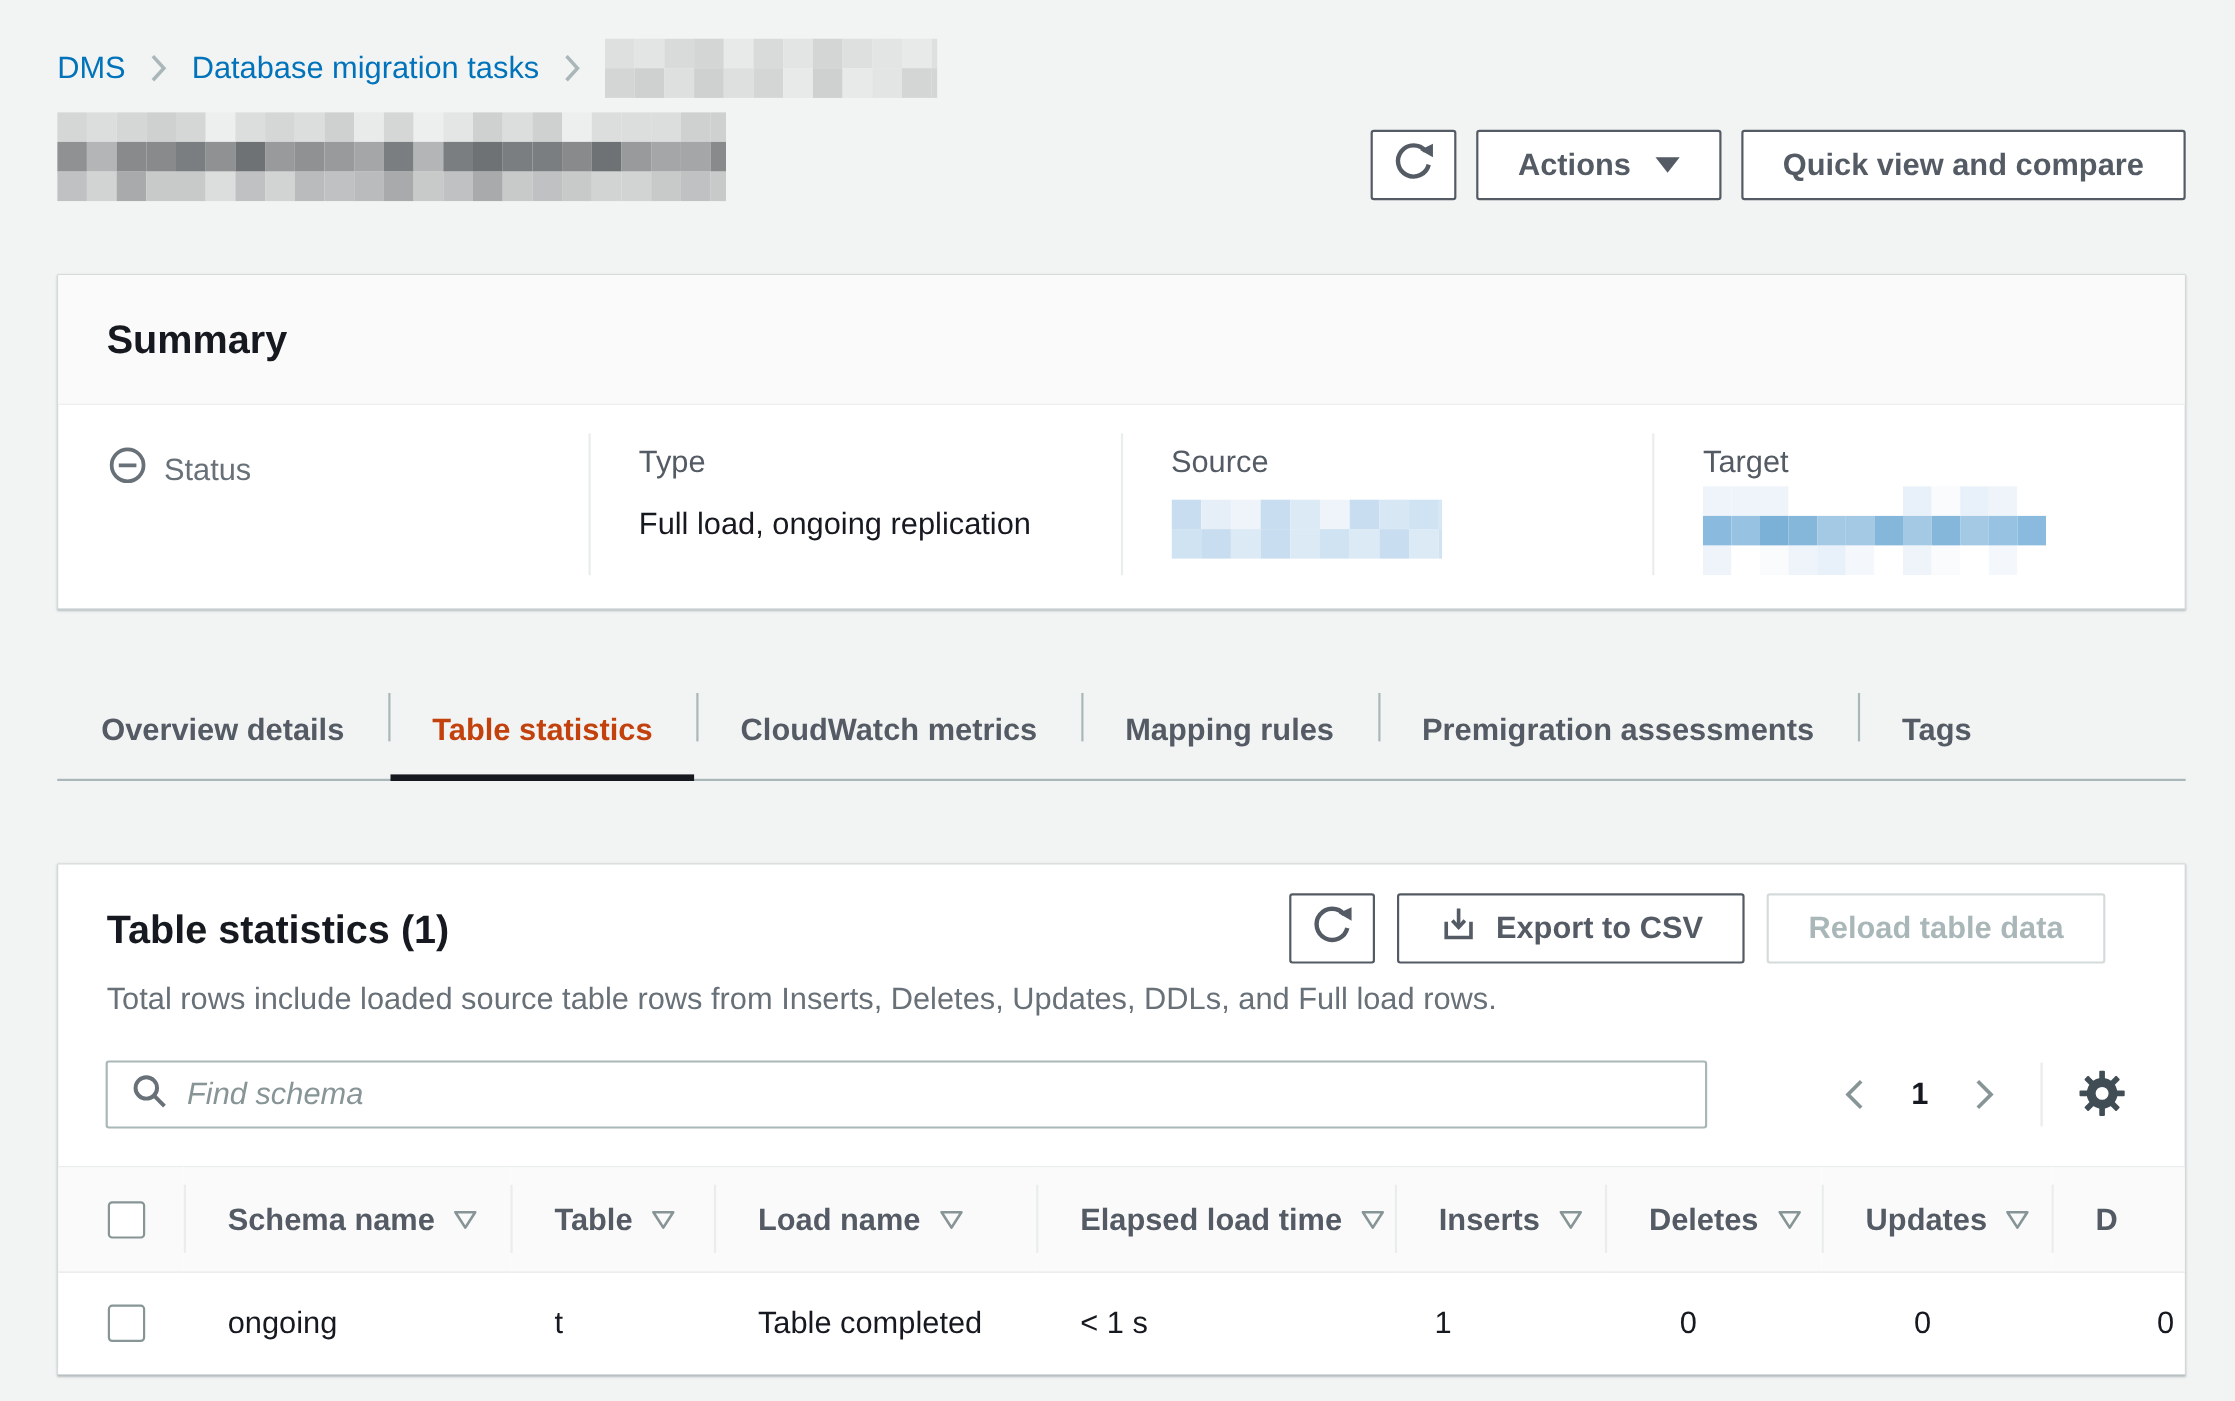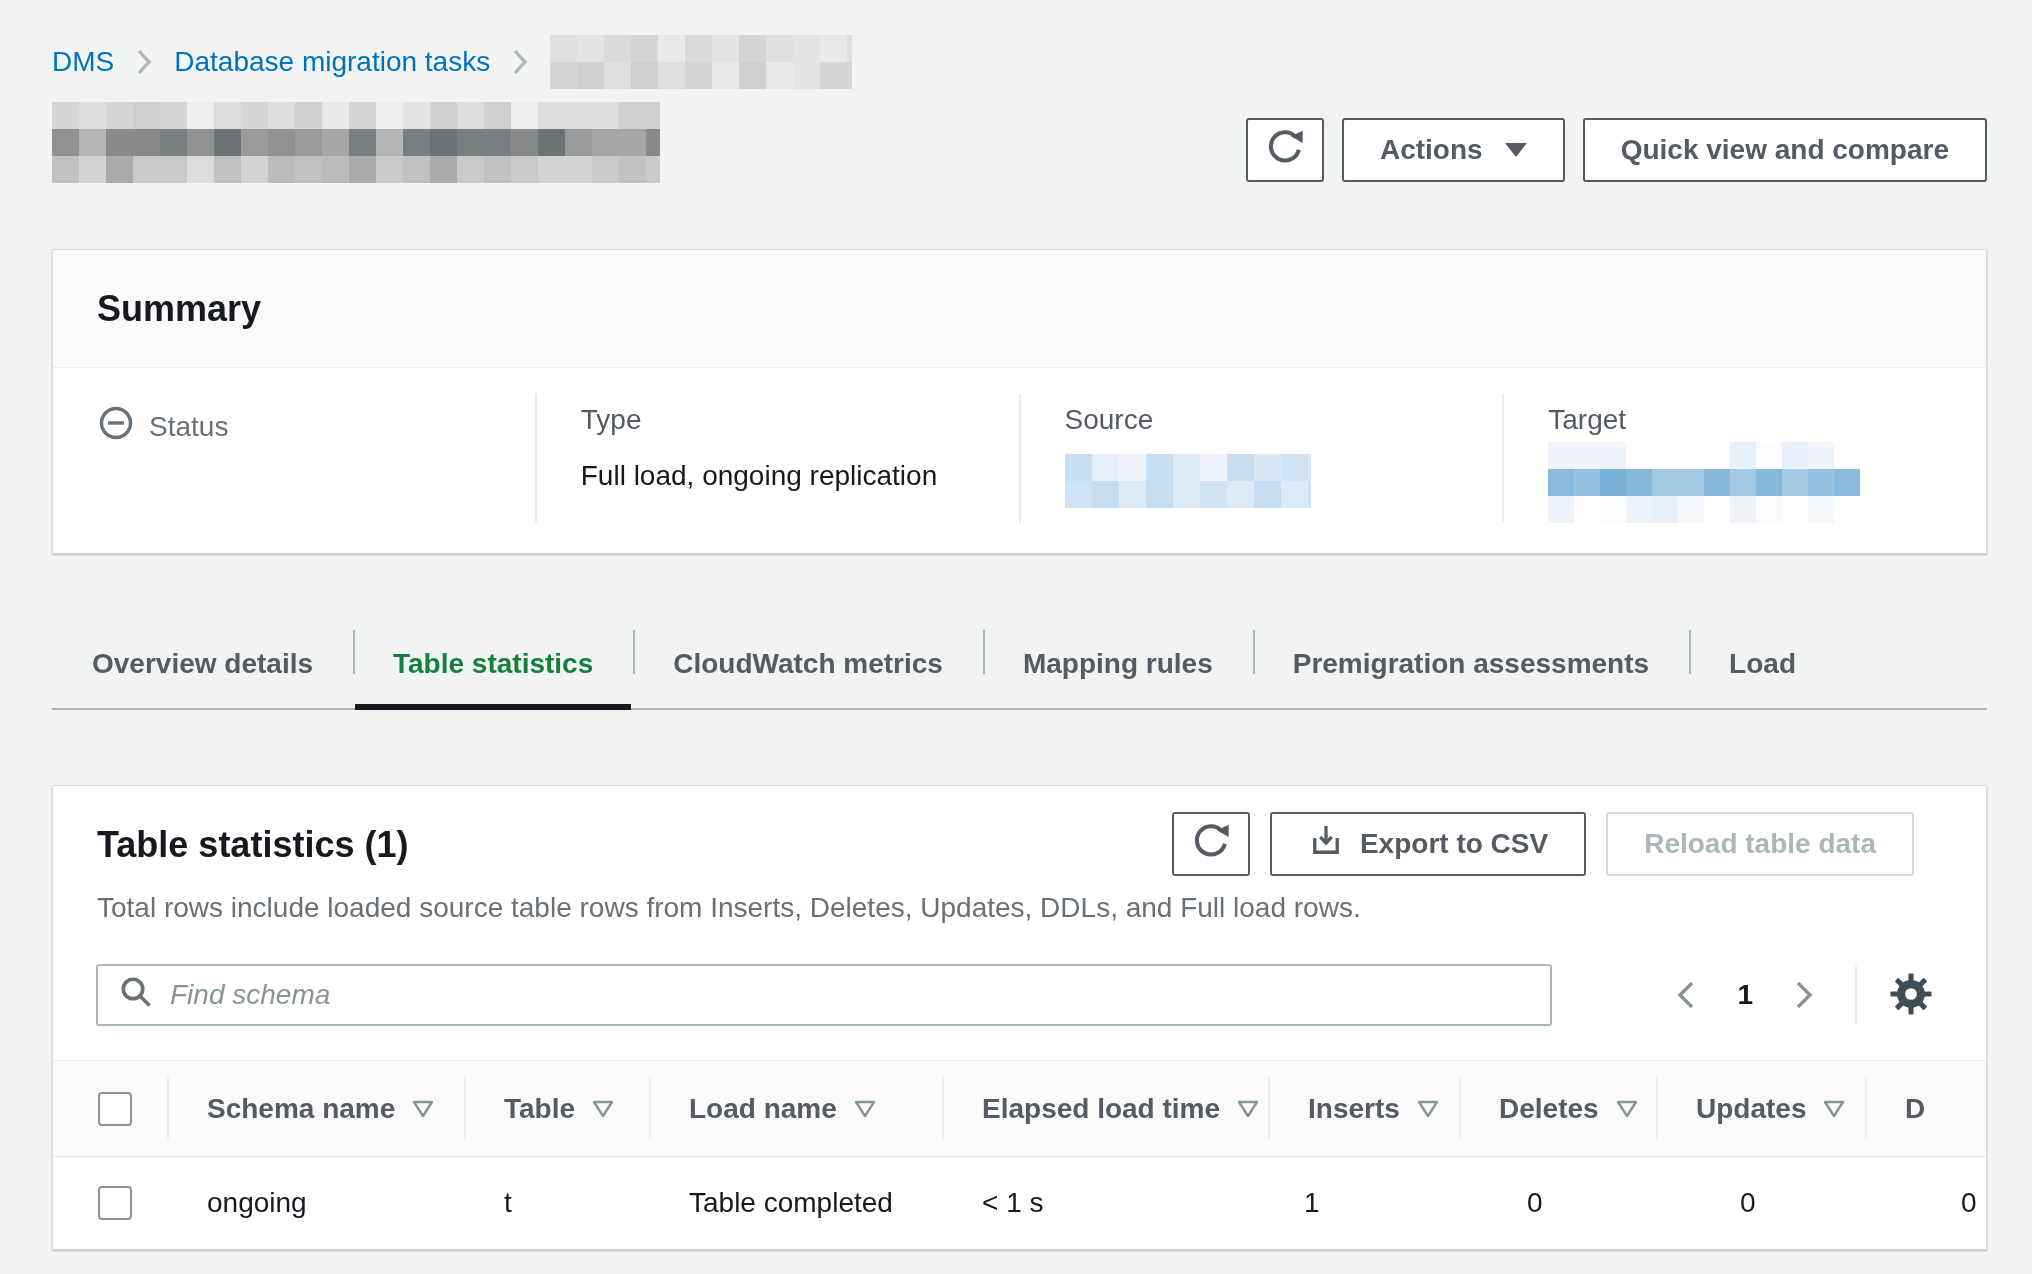--- a/index.html
+++ b/index.html
@@ -62,21 +62,21 @@
 
   
   .tabs { display:flex; margin-top:64px; border-bottom:2px solid #aab7b8; height:92px; }
   .tab {
     position:relative; display:flex; align-items:center; padding:0 40px;
     font-weight:700; color:#545b64; cursor:pointer; margin-bottom:-2px; height:92px;
   }
   .tab:not(:first-child)::before {
     content:''; position:absolute; left:0; top:12px; width:2px; height:44px; background:#aab7b8;
   }
-  .tab.active { color:#15803d; }
+  .tab.active { color:#c2410c; }
   .tab.active::after {
     content:''; position:absolute; left:2px; right:2px; bottom:0; height:6px; background:#16191f;
   }
 
   
   .table-panel { margin-top:75px; overflow:hidden; }
   .tp-head { display:flex; justify-content:space-between; align-items:flex-start; padding:26px 72px 0 44px; }
   .tp-head h2 { font-size:36px; font-weight:700; padding-top:12px; }
   .tp-buttons { display:flex; gap:20px; }
   .tp-desc { color:#687078; padding:16px 44px 0 44px; }
@@ -352,21 +352,21 @@
       <div class="tab">
         <span>CloudWatch metrics</span>
       </div>
       <div class="tab">
         <span>Mapping rules</span>
       </div>
       <div class="tab">
         <span>Premigration assessments</span>
       </div>
       <div class="tab">
-        <span>Load</span>
+        <span>Tags</span>
       </div>
     </nav>
 
   <section class="panel table-panel">
     <div class="tp-head">
       <h2>Table statistics (1)</h2>
       <div class="tp-buttons">
         <button class="btn icon-only">
           <span>
             <svg width="40" height="40" viewBox="0 0 24 24">

